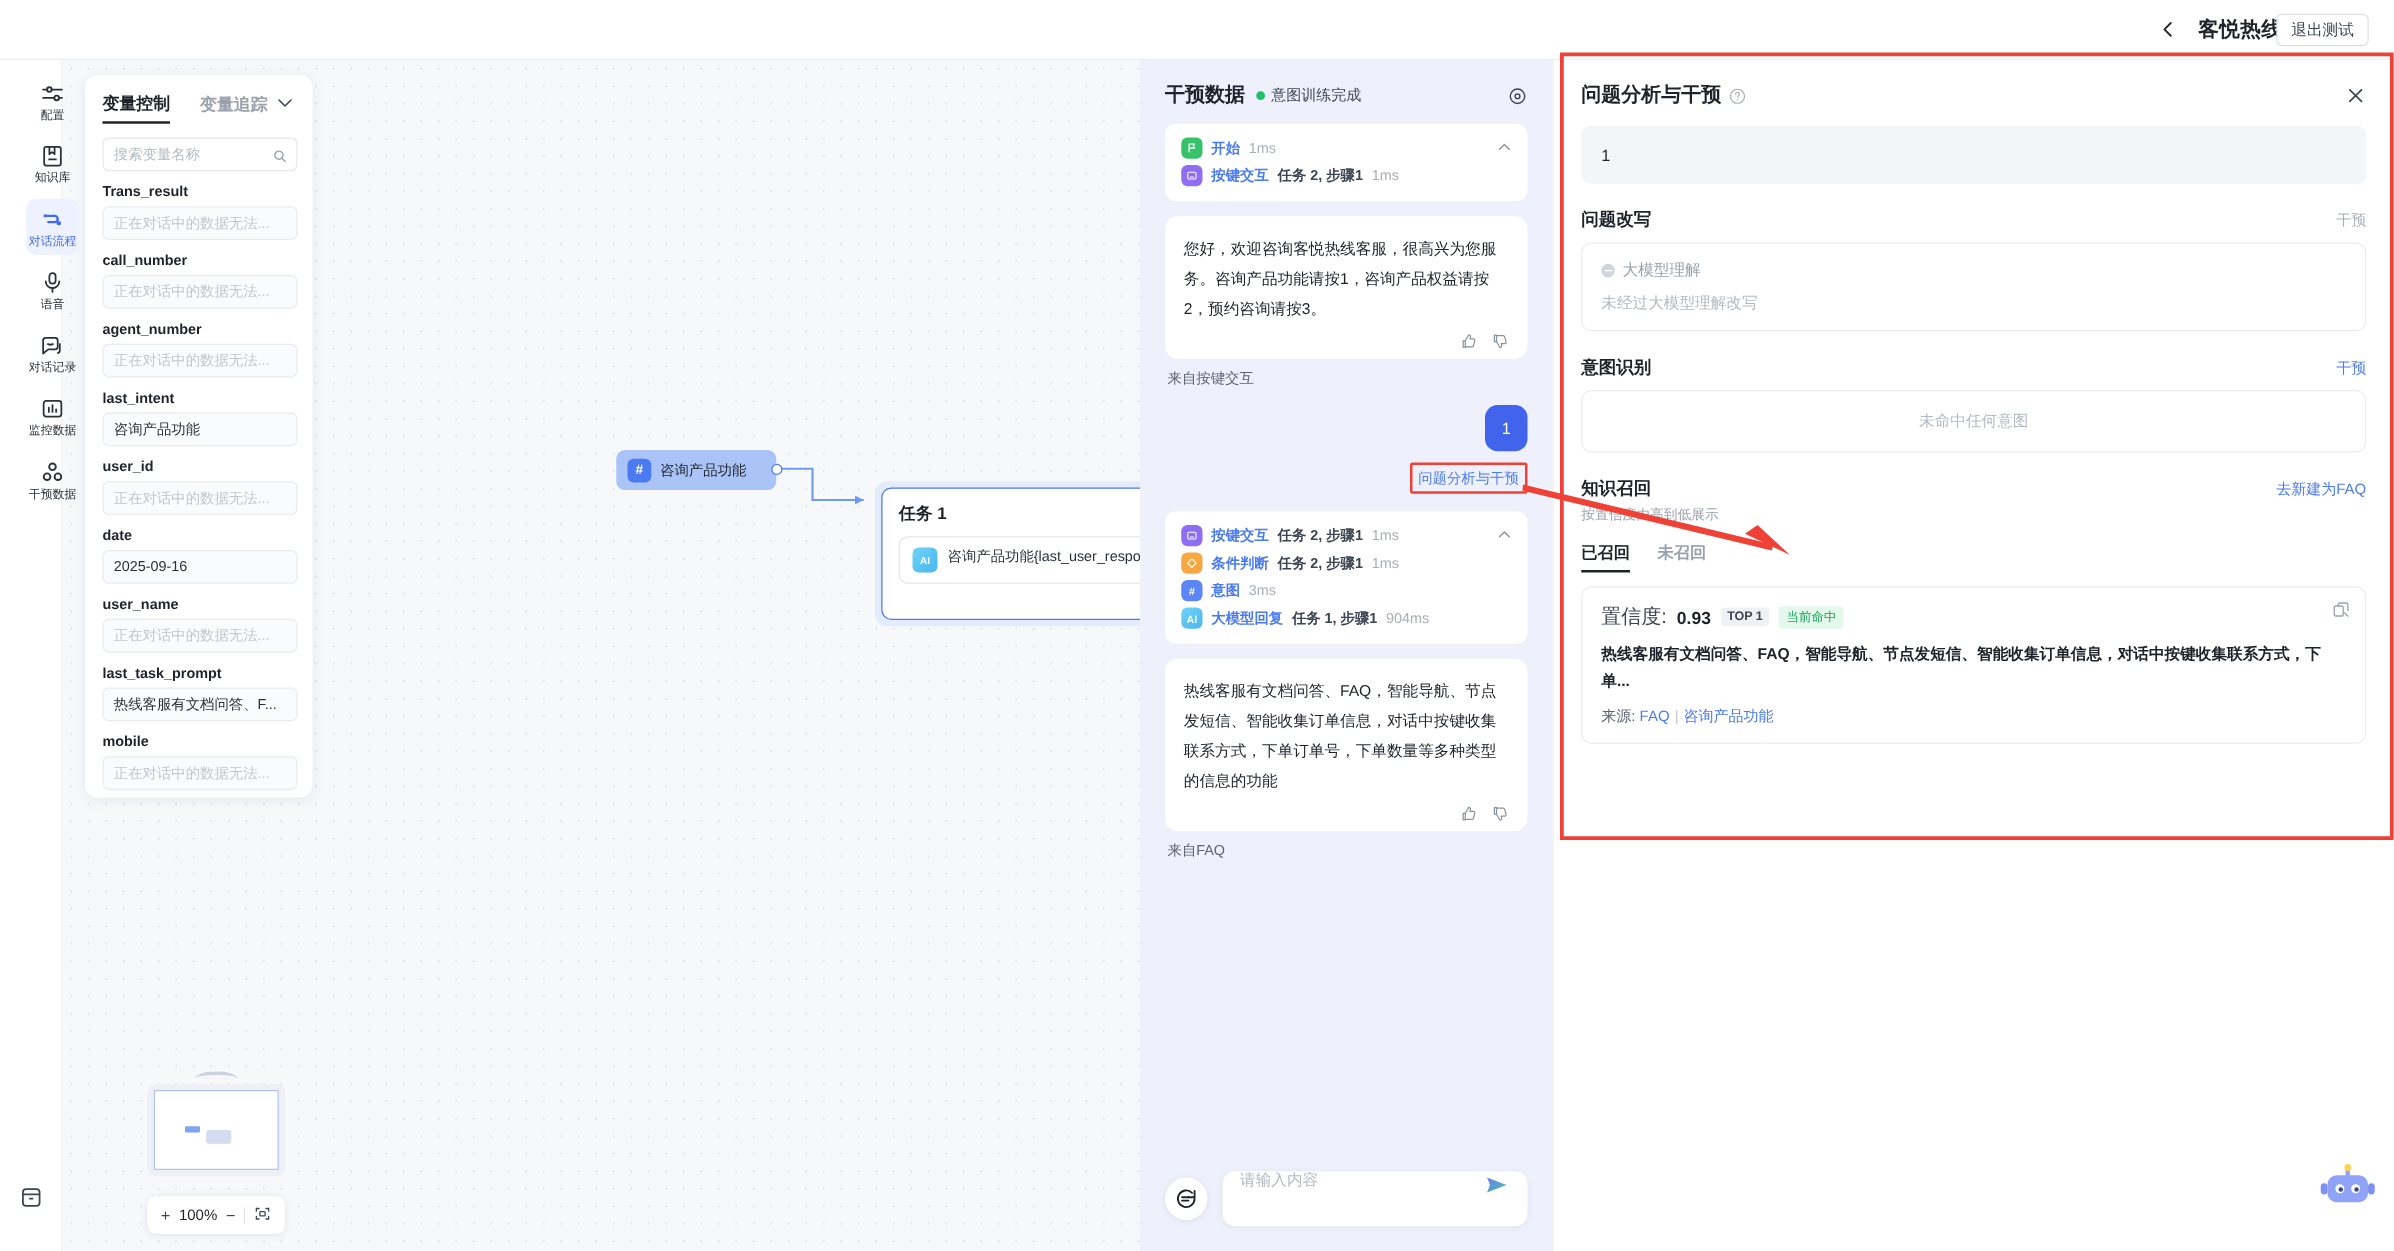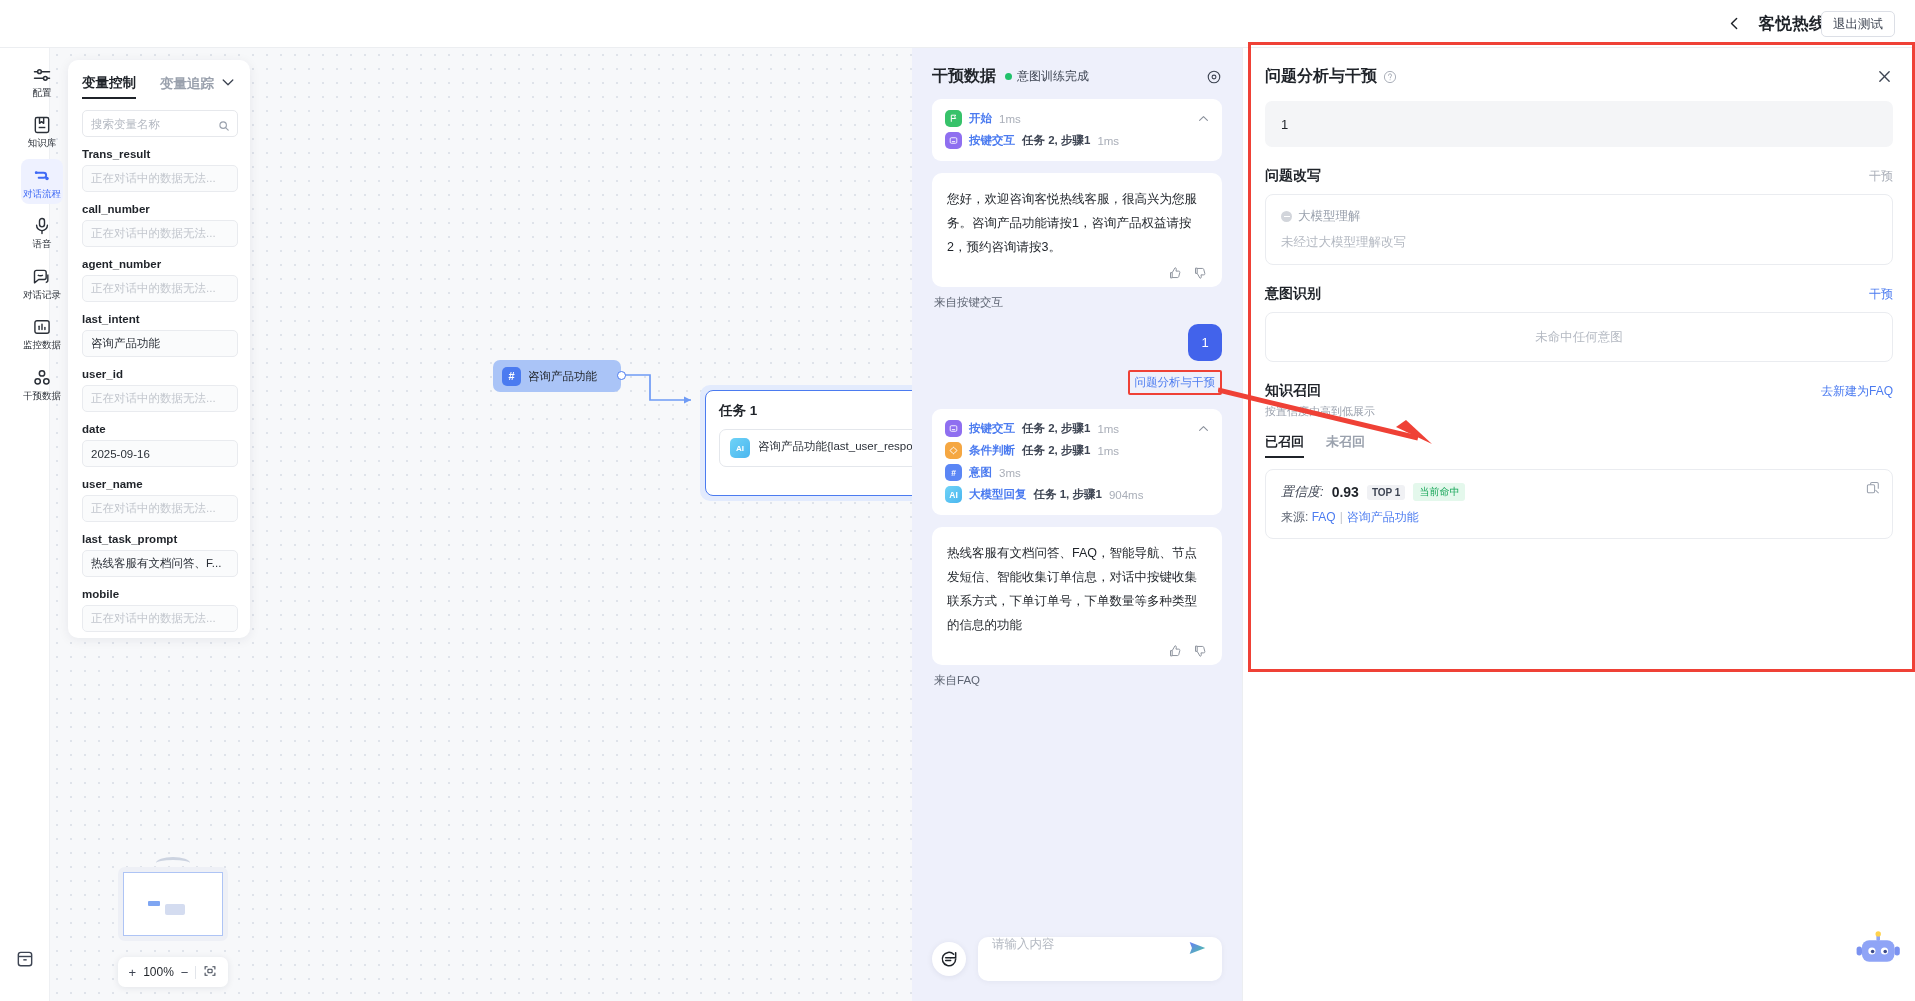--- a/index.html
+++ b/index.html
@@ -234,21 +234,21 @@
   .rp-tabs { display:flex; gap: 22px; margin-top: 14px; }
   .rp-tab { font-size: 13px; color: #9aa1ad; padding-bottom: 5px; cursor:pointer; font-weight: 600;}
   .rp-tab.active { color: #1f2329; font-weight: 700; border-bottom: 2.5px solid #1f2329; }
 
   .kcard {
     margin-top: 11px; border: 1px solid #eaecf0; border-radius: 8px; padding: 13px 15px 12px;
     position: relative;
   }
   .kcard-copy { position:absolute; right: 11px; top: 10px; width: 16px; height: 16px; color:#9aa1ad; cursor:pointer; }
   .kc-row { display:flex; align-items:center; gap: 8px; }
-  .kc-label { font-size: 13px; color: #3d4452; font-style: italic; }
+  .kc-label { font-size: 16px; color: #3d4452; }
   .kc-score { font-size: 14px; font-weight: 700; color: #1f2329; }
   .kc-top { font-size: 10px; font-weight: 700; color: #3d4452; background:#f0f1f4;
             border-radius: 3px; padding: 2px 5px; }
   .kc-hit { font-size: 10px; color: #17a558; background:#e4f8ec; border-radius: 3px; padding: 2px 6px; }
   .kc-text { margin-top: 9px; font-size: 12.5px; line-height: 1.75; color: #1f2329; font-weight: 600; }
   .kc-src { margin-top: 8px; font-size: 12px; color: #5d6472; }
   .kc-src a { color: #4b7bf0; text-decoration: none; }
   .kc-src .sep { color: #c2c6cd; margin: 0 4px; }
 
   
@@ -684,20 +684,21 @@
             <path d="M7 6V4.6A1.6 1.6 0 0 1 8.6 3H15a1.6 1.6 0 0 1 1.6 1.6V11"></path>
             <line x1="13" y1="12.5" x2="17" y2="16.5"></line>
           </svg>
       </span>
       <div class="kc-row">
         <span class="kc-label">置信度:</span>
         <span class="kc-score">0.93</span>
         <span class="kc-top">TOP 1</span>
         <span class="kc-hit">当前命中</span>
       </div>
+      <div class="kc-text">热线客服有文档问答、FAQ，智能导航、节点发短信、智能收集订单信息，对话中按键收集联系方式，下单...</div>
       <div class="kc-src">
         <span>来源:</span>
         <a href="#">FAQ</a><span class="sep">|</span><a href="#">咨询产品功能</a>
       </div>
     </div>
   </div>
 
   <div class="rpanel-hl"></div>
 
   <svg class="annot-arrow" viewBox="0 0 280 80">

